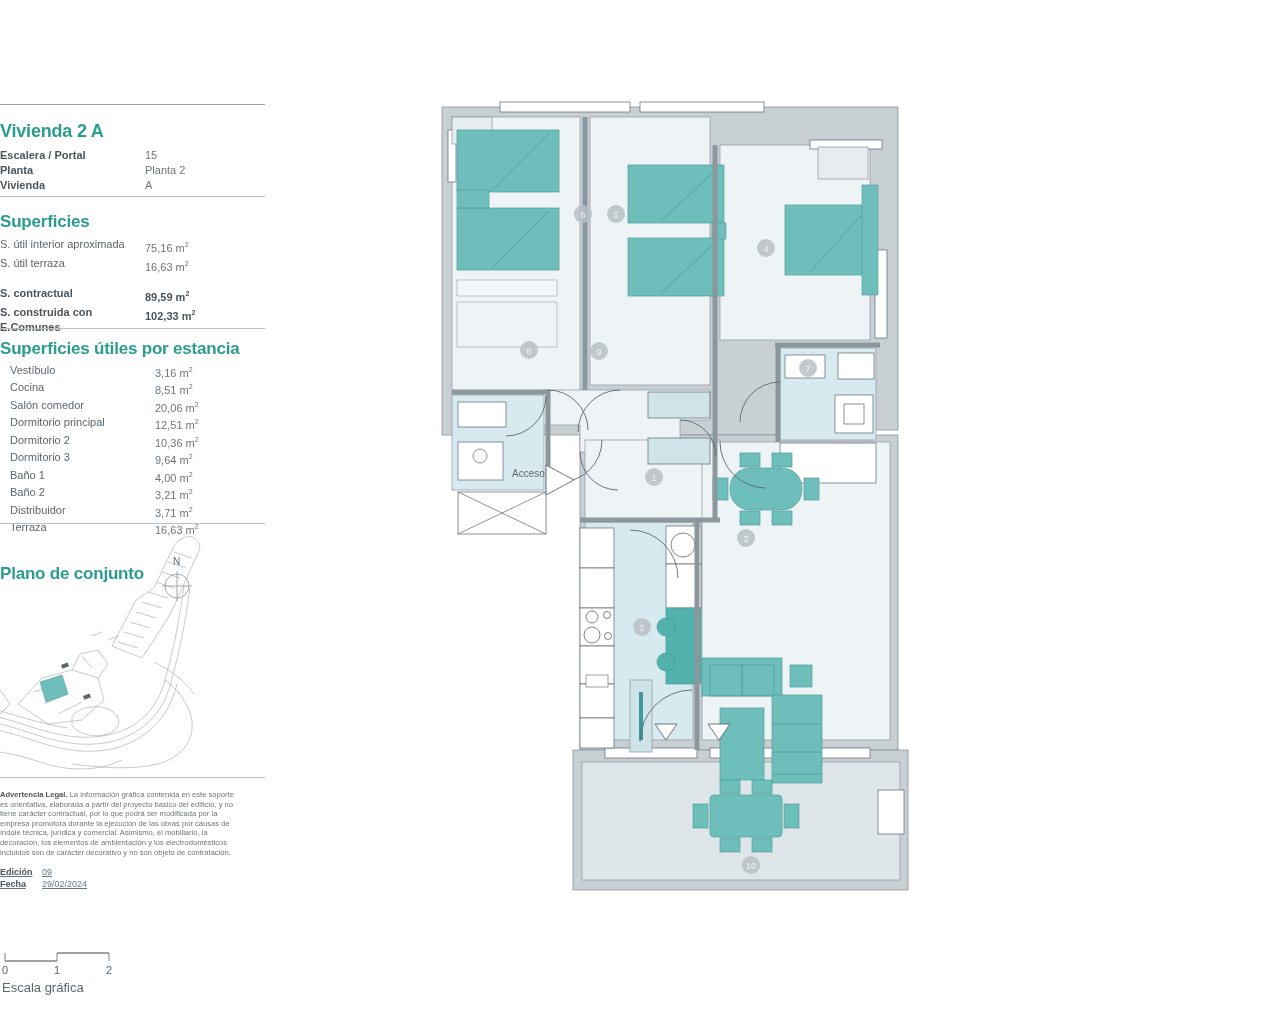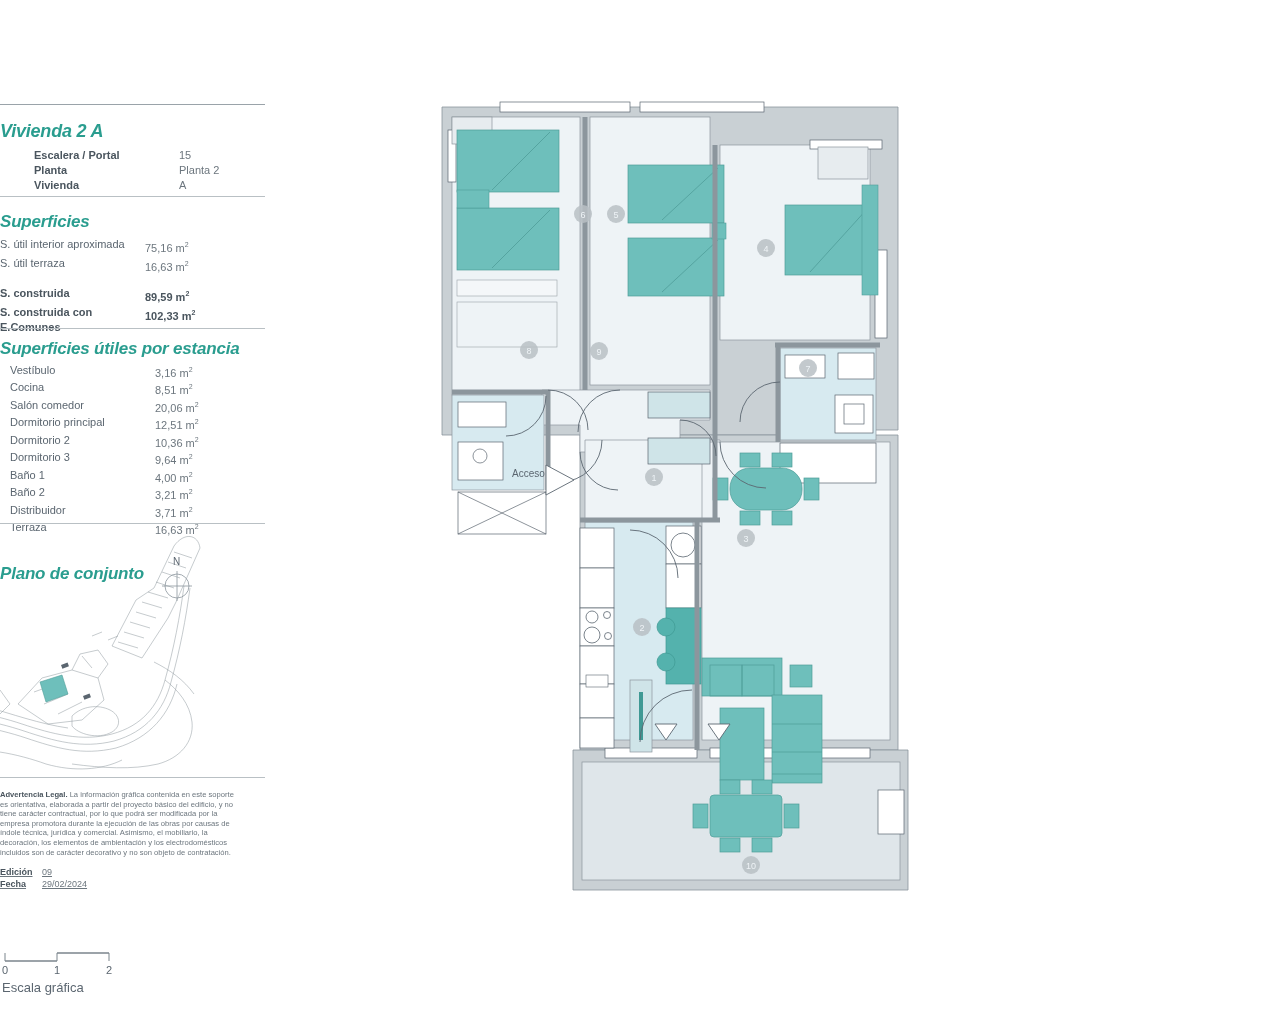--- a/index.html
+++ b/index.html
@@ -17,21 +17,20 @@
     position:absolute;left:-38px;top:0;width:303px;height:1024px;
   }
   .rule{height:1px;background:#b9c0c4;width:265px;margin-left:38px;}
   .rule.thick{height:1px;background:#9aa3a9;}
 
   .sec-title{
     color:#2a9d8f;
     font-size:17px;font-weight:bold;
     letter-spacing:-.2px;
     margin:0;
-    font-style:italic;
   }
   .kv-row{display:flex;font-size:11px;line-height:15px;}
   .kv-key{width:145px;}
   .kv-key.b{font-weight:bold;color:#4a555e;}
   .kv-val{color:#6c767e;}
   .sup{font-size:7px;vertical-align:super;}
 
   .row-list{display:flex;font-size:11px;line-height:14.8px;}
   .row-list .n{width:145px;padding-left:10px;}
   .row-list .v{color:#6c767e;}
@@ -57,21 +56,21 @@
 </style>
 </head>
 <body>
 
 <div id="left-panel">
 
   <div class="rule thick" style="position:absolute;top:104px;"></div>
 
   <h1 class="sec-title" style="position:absolute;left:38px;top:121px;font-size:18px;">Vivienda 2 A</h1>
 
-  <div id="identity-rows" style="position:absolute;left:38px;top:148px;width:265px;padding-left:34px;">
+  <div id="identity-rows" style="position:absolute;left:38px;top:148px;width:265px;">
       <div class="kv-row">
         <span class="kv-key b">Escalera / Portal</span>
         <span class="kv-val">15</span>
       </div>
       <div class="kv-row">
         <span class="kv-key b">Planta</span>
         <span class="kv-val">Planta 2</span>
       </div>
       <div class="kv-row">
         <span class="kv-key b">Vivienda</span>
@@ -86,21 +85,21 @@
   <div id="surfaces-rows" style="position:absolute;left:38px;top:237px;width:265px;">
       <div class="kv-row">
         <span class="kv-key">S. útil interior aproximada</span>
         <span class="kv-val">75,16 m<span class="sup">2</span></span>
       </div>
       <div class="kv-row">
         <span class="kv-key">S. útil terraza</span>
         <span class="kv-val">16,63 m<span class="sup">2</span></span>
       </div>
       <div class="kv-row" style="margin-top: 12px;">
-        <span class="kv-key b">S. construida</span>
+        <span class="kv-key b">S. contractual</span>
         <span class="kv-val" style="font-weight: bold; color: rgb(74, 85, 94);">89,59 m<span class="sup">2</span></span>
       </div>
       <div class="kv-row">
         <span class="kv-key b">S. construida con E.Comunes</span>
         <span class="kv-val" style="font-weight: bold; color: rgb(74, 85, 94);">102,33 m<span class="sup">2</span></span>
       </div>
     </div>
 
   <div class="rule" style="position:absolute;top:328px;"></div>
 

